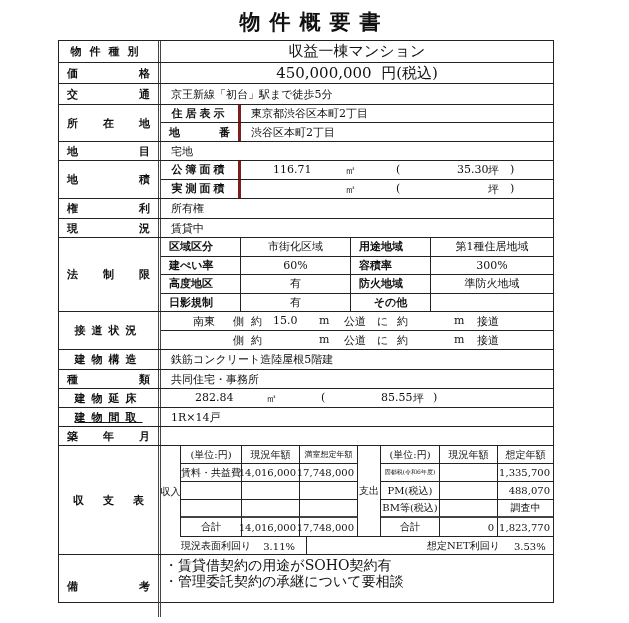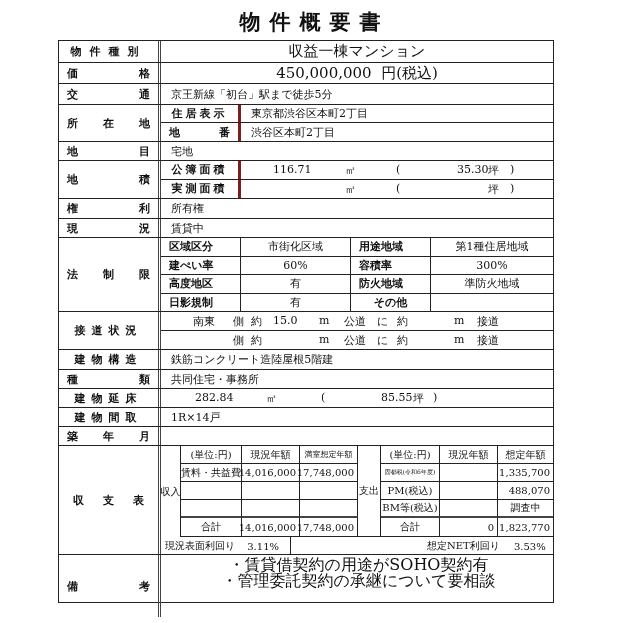--- a/index.html
+++ b/index.html
@@ -34,21 +34,21 @@
             font-size: 11px; box-sizing: border-box; border-right: 1px solid #222; }
   .g-cell.h { font-family: "DejaVu Sans", sans-serif; font-weight: bold; justify-content: space-between; padding: 0 8px; }
   .g-cell:last-child { border-right: none; }
   
   .ie { position: absolute; left: 102px; right: 0; top: 0; bottom: 0; font-size: 10px; }
   .ie .c { position: absolute; display: flex; align-items: center; justify-content: center;
            border-right: 1px solid #222; border-bottom: 1px solid #222; box-sizing: border-box; white-space: nowrap; }
   .ie .r { justify-content: flex-end; padding-right: 3px; }
   .ie .tiny { font-size: 6px; }
   .ie .yield { position: absolute; display: flex; align-items: center; font-size: 10px; box-sizing: border-box; white-space: nowrap; }
-  .notes { position: absolute; left: 102px; right: 0; top: 0; bottom: 0; padding: 2px 0 0 3px; font-size: 16px; line-height: 16px; text-align: center; }
+  .notes { position: absolute; left: 102px; right: 0; top: 0; bottom: 0; padding: 2px 0 0 3px; font-size: 14px; line-height: 16px; }
 </style>
 </head>
 <body>
 
 <div class="title">物件概要書</div>
 
 <div class="sheet">
 
   <div class="row" style="top:0;height:22px;">
     <div class="lbl" style="justify-content:center;letter-spacing:8px;">物件種別</div>
@@ -224,21 +224,21 @@
       <span class="abs" style="left:34px;top:2px;">282.84</span>
       <span class="abs" style="left:105px;top:2px;">㎡</span>
       <span class="abs" style="left:160px;top:2px;">(</span>
       <span class="abs" style="left:220px;top:2px;">85.55</span>
       <span class="abs" style="left:252px;top:2px;">坪</span>
       <span class="abs" style="left:272px;top:2px;">)</span>
     </div>
   </div>
 
   <div class="row" style="top:367px;height:19px;">
-    <div class="lbl" style="justify-content:center;letter-spacing:6px;">建物間取</div>
+    <div class="lbl" style="justify-content:center;letter-spacing:6px;text-decoration:underline;">建物間取</div>
     <div class="val">1R×14戸</div>
   </div>
 
   <div class="row" style="top:386px;height:19px;">
     <div class="lbl">
       <span>築</span>
       <span>年</span>
       <span>月</span>
     </div>
   </div>
@@ -284,21 +284,21 @@
       <div class="c r" style="left:279px;top:36px;width:58px;height:18px;"></div>
       <div class="c r" style="left:337px;top:36px;right:0;height:18px;border-right:none;">488,070</div>
       <div class="c" style="left:220px;top:54px;width:59px;height:18px;border-bottom:2px double #444;">BM等(税込)</div>
       <div class="c r" style="left:279px;top:54px;width:58px;height:18px;border-bottom:2px double #444;"></div>
       <div class="c" style="left:337px;top:54px;right:0;height:18px;border-right:none;border-bottom:2px double #444;">調査中</div>
 
       <div class="c" style="left:220px;top:72px;width:59px;height:19px;">合計</div>
       <div class="c r" style="left:279px;top:72px;width:58px;height:19px;">0</div>
       <div class="c r" style="left:337px;top:72px;right:0;height:19px;border-right:none;text-align:center;">1,823,770</div>
 
-      <div class="yield" style="left:0;top:91px;width:130px;height:18px;border-right:1px solid #222;padding-left:4px;">
+      <div class="yield" style="left:16px;top:91px;width:130px;height:18px;border-right:1px solid #222;padding-left:4px;">
         <span>現況表面利回り</span>
         <span style="margin-left:12px;">3.11%</span>
       </div>
       <div class="yield" style="left:260px;top:91px;right:0;height:18px;padding-left:6px;">
         <span>想定NET利回り</span>
         <span style="margin-left:14px;">3.53%</span>
       </div>
     </div>
   </div>
 

